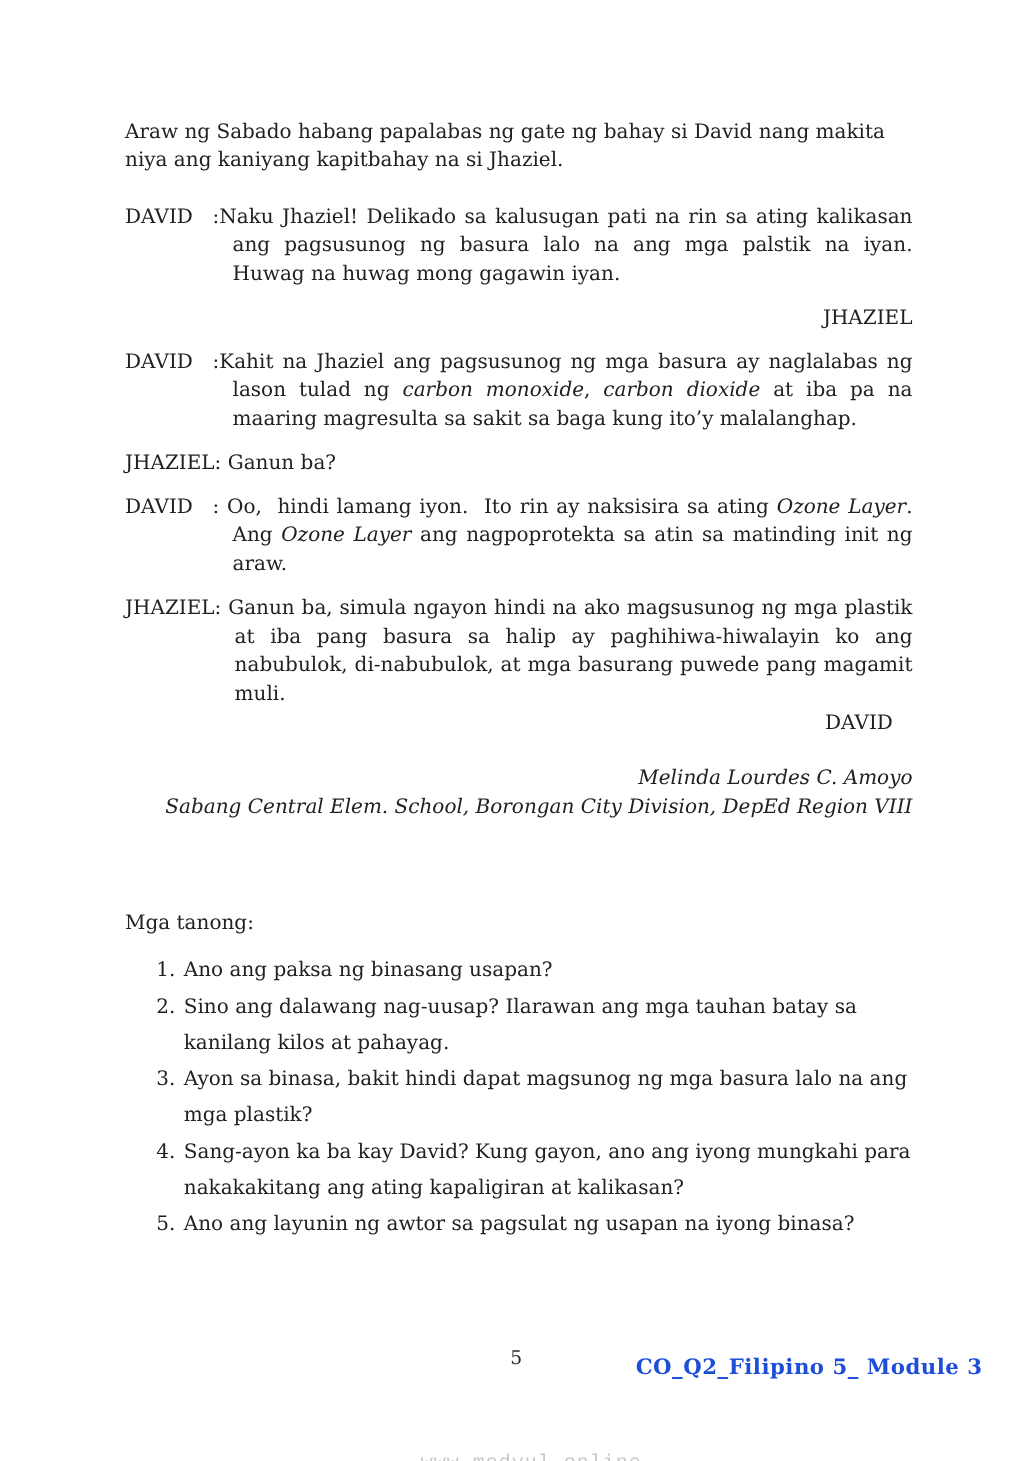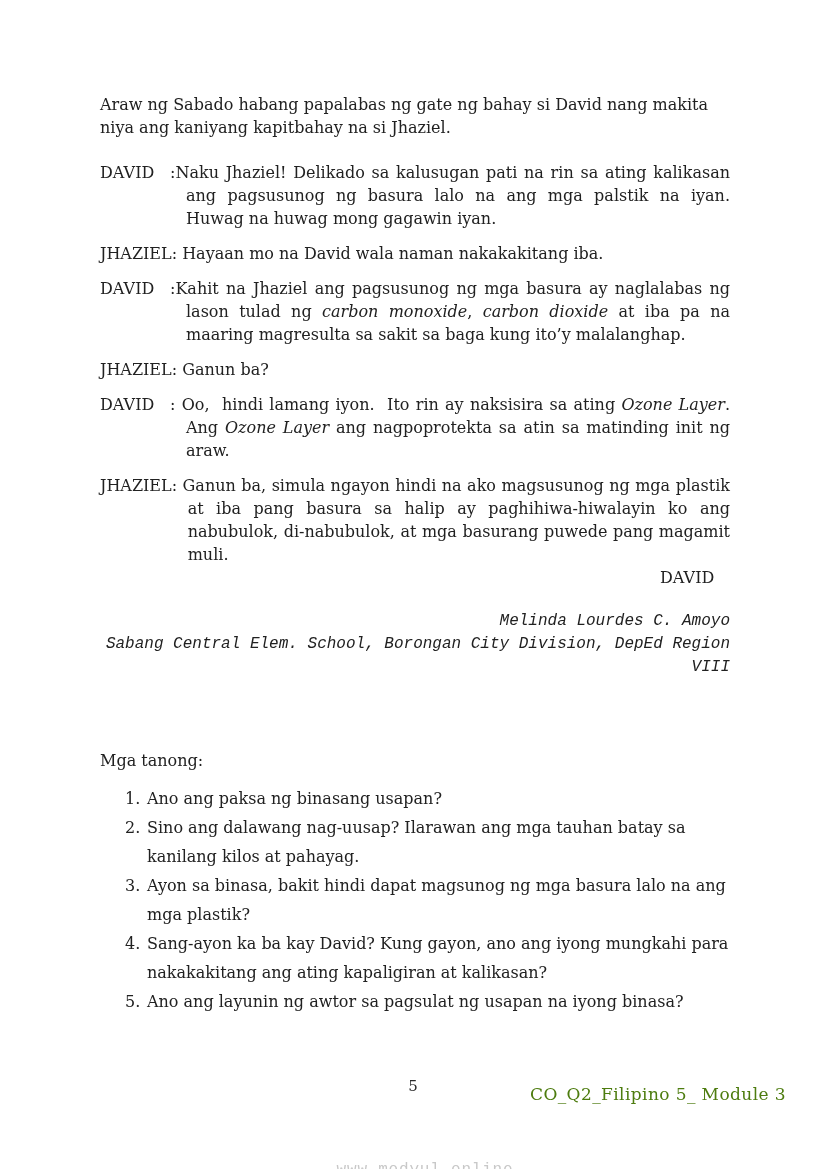--- a/index.html
+++ b/index.html
@@ -45,21 +45,20 @@
     flex: 1;
     text-align: justify;
     padding-left: 16px;
     text-indent: -16px;
   }
   .it { font-style: italic; }
   .attribution {
     margin-top: 21px;
     text-align: right;
     font-style: italic;
-    font-family: Liberation Mono, monospace;
   }
   .q-heading {
     margin: 70px 0 0 0;
   }
   .questions {
     margin-top: 12px;
     margin-left: 25px;
     line-height: 29px;
   }
   .q-row {
@@ -78,25 +77,25 @@
     width: 826px;
     text-align: center;
     font-size: 15px;
     line-height: 20px;
     color: #2a2a2a;
   }
   .footer-module {
     position: absolute;
     top: 1084px;
     right: 40px;
-    font-weight: normal;
+    font-weight: bold;
     font-size: 17px;
     line-height: 21px;
     letter-spacing: 0.4px;
-    color: #4d7c0f;
+    color: #1d4ed8;
   }
   .watermark {
     position: absolute;
     top: 1123px;
     left: 12px;
     width: 826px;
     text-align: center;
     font-family: Liberation Mono, monospace;
     font-size: 16px;
     line-height: 19px;
@@ -112,21 +111,20 @@
 
   <p class="opening">Araw ng Sabado habang papalabas ng gate ng bahay si David nang makita niya ang kaniyang kapitbahay na si Jhaziel.</p>
 
   <div class="dialogue">
     <div class="dialogue-row">
       <span class="speaker">DAVID</span>
       <span class="dialogue-text"><span>:Naku Jhaziel! Delikado sa kalusugan pati na rin sa ating kalikasan ang pagsusunog ng basura lalo na ang mga palstik na iyan. Huwag na huwag mong gagawin iyan.</span></span>
     </div>
     <div class="dialogue-row">
       <span class="speaker">JHAZIEL</span>
-      <span class="dialogue-text"><span>: Hayaan mo na David wala naman nakakakitang iba.</span></span>
     </div>
     <div class="dialogue-row">
       <span class="speaker">DAVID</span>
       <span class="dialogue-text"><span>:Kahit na Jhaziel ang pagsusunog ng mga basura ay naglalabas ng lason tulad ng </span><span class="it">carbon monoxide</span><span>, </span><span class="it">carbon dioxide</span><span> at iba pa na maaring magresulta sa sakit sa baga kung ito’y malalanghap.</span></span>
     </div>
     <div class="dialogue-row">
       <span class="speaker">JHAZIEL</span>
       <span class="dialogue-text"><span>: Ganun ba?</span></span>
     </div>
     <div class="dialogue-row">

